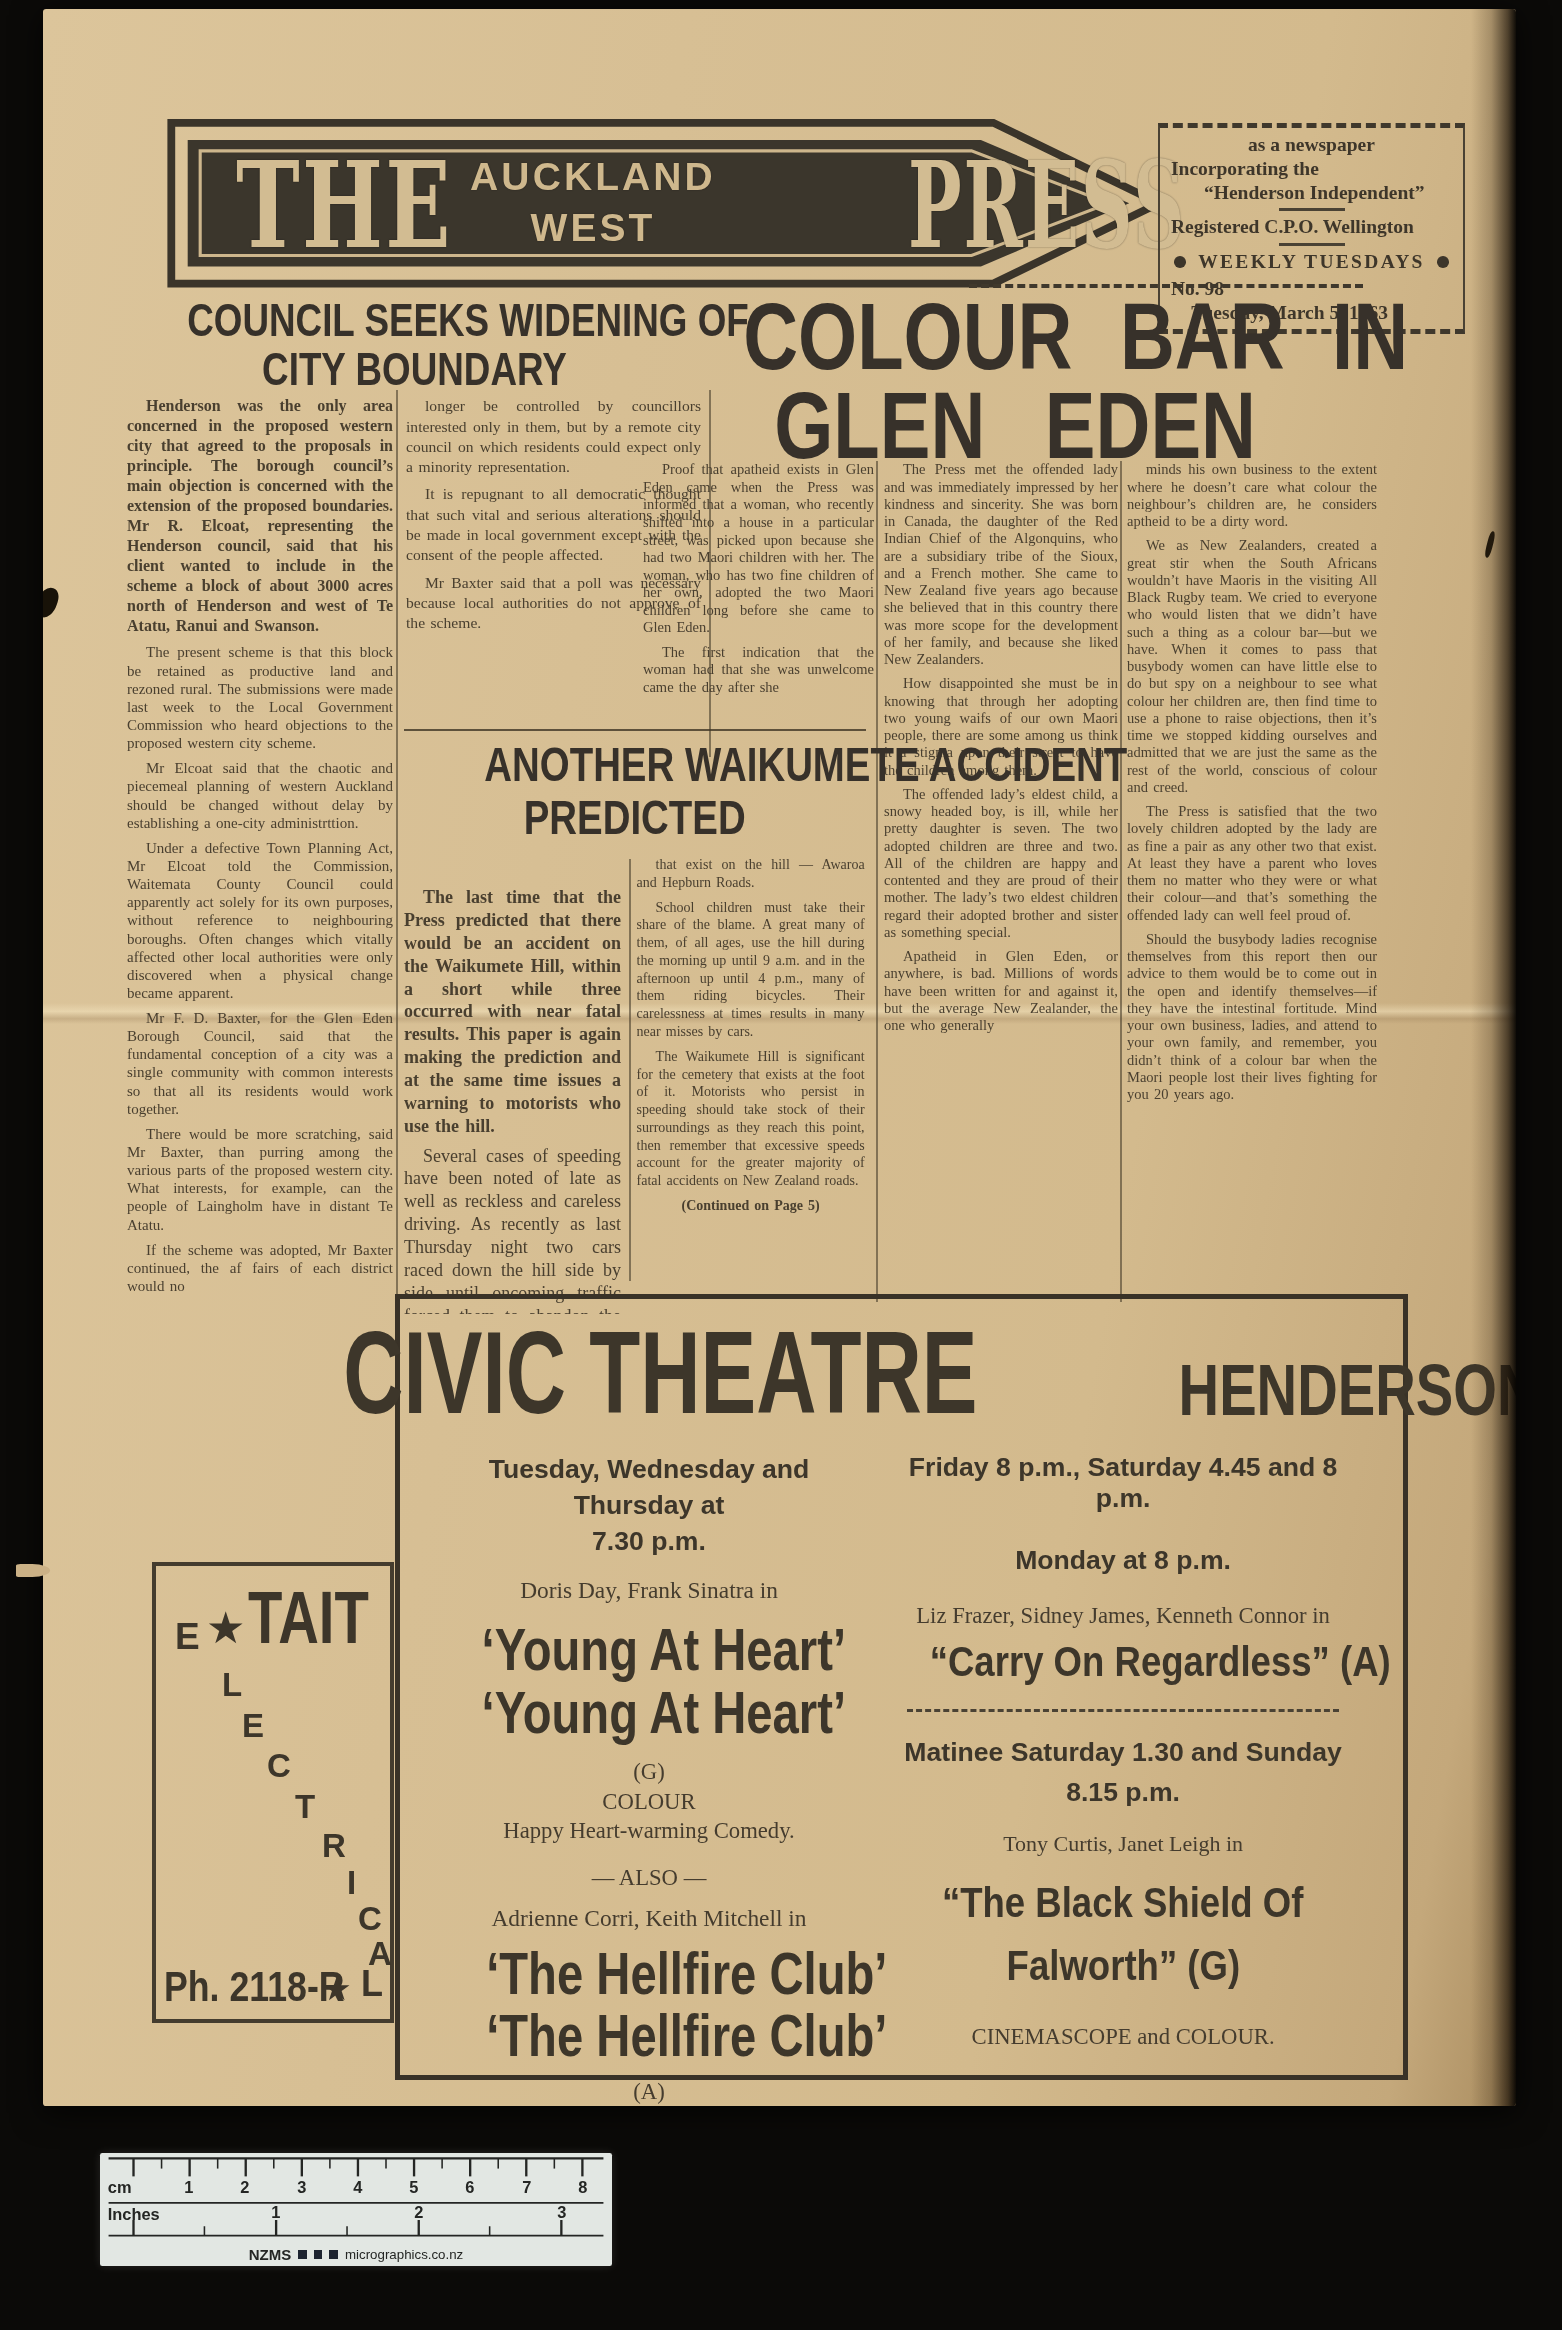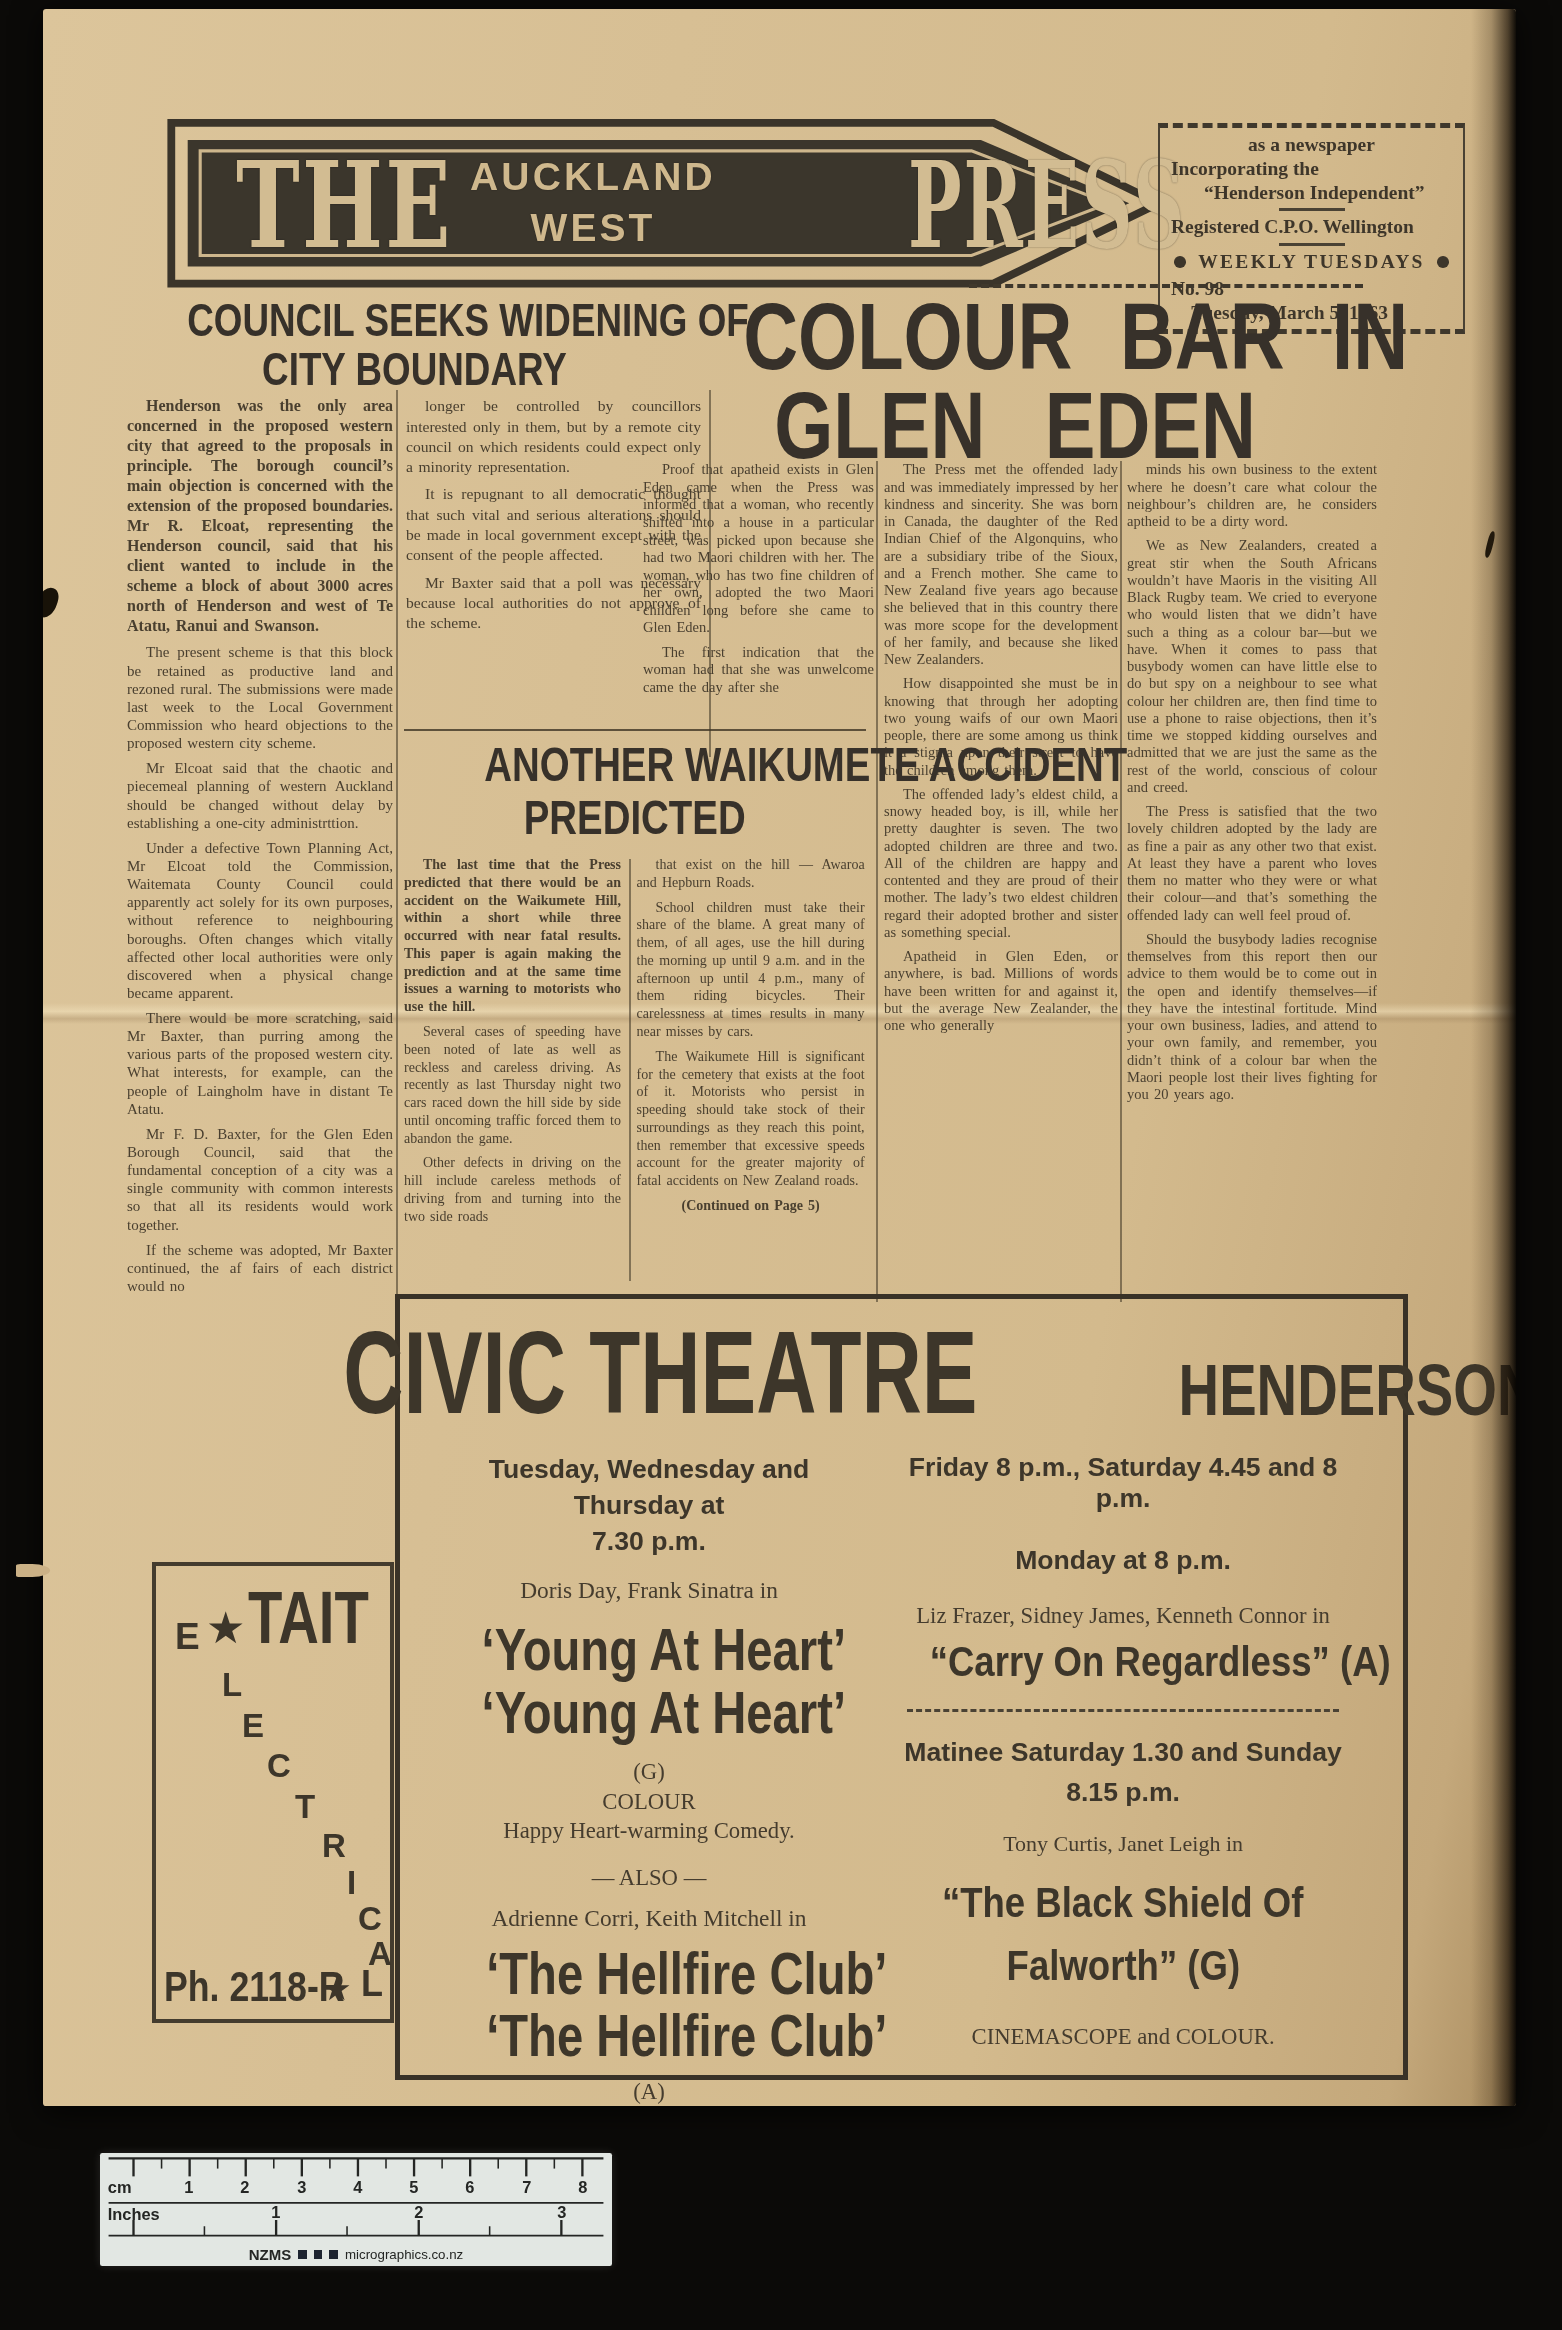--- a/index.html
+++ b/index.html
@@ -103,22 +103,22 @@
     <div class="abs hl" style="left:74px;top:287px;width:594px;font-size:46px;line-height:1.05;">
       <span class="cx">COUNCIL SEEKS WIDENING OF</span><br>
       <span class="cx">CITY BOUNDARY</span>
     </div>
 
     <div class="abs col" style="left:84px;top:387px;width:266px;height:1166px;font-size:15px;line-height:1.21;">
       <p class="lead" style="font-size:16px;line-height:1.25;">Henderson was the only area concerned in the proposed western city that agreed to the proposals in principle. The borough council’s main objection is concerned with the extension of the proposed boundaries. Mr R. Elcoat, representing the Henderson council, said that his client wanted to include in the scheme a block of about 3000 acres north of Henderson and west of Te Atatu, Ranui and Swanson.</p>
       <p>The present scheme is that this block be retained as productive land and rezoned rural. The submissions were made last week to the Local Government Commission who heard objections to the proposed western city scheme.</p>
       <p>Mr Elcoat said that the chaotic and piecemeal planning of western Auckland should be changed without delay by establishing a one-city administrttion.</p>
       <p>Under a defective Town Planning Act, Mr Elcoat told the Commission, Waitemata County Council could apparently act solely for its own purposes, without reference to neighbouring boroughs. Often changes which vitally affected other local authorities were only discovered when a physical change became apparent.</p>
+      <p>Mr F. D. Baxter, for the Glen Eden Borough Council, said that the fundamental conception of a city was a single community with common interests so that all its residents would work together.</p>
       <p>There would be more scratching, said Mr Baxter, than purring among the various parts of the proposed western city. What interests, for example, can the people of Laingholm have in distant Te Atatu.</p>
-      <p>Mr F. D. Baxter, for the Glen Eden Borough Council, said that the fundamental conception of a city was a single community with common interests so that all its residents would work together.</p>
       <p>If the scheme was adopted, Mr Baxter continued, the af fairs of each district would no</p>
     </div>
     <div class="abs col" style="left:363px;top:387px;width:295px;height:366px;font-size:15.6px;line-height:1.3;">
       <p>longer be controlled by councillors interested only in them, but by a remote city council on which residents could expect only a minority representation.</p>
       <p>It is repugnant to all democratic thought that such vital and serious alterations should be made in local government except with the consent of the people affected.</p>
       <p>Mr Baxter said that a poll was necessary because local authorities do not approve of the scheme.</p>
     </div>
     <div class="vrule" style="left:353px;top:381px;height:1223px;"></div>
     <div class="vrule" style="left:666px;top:381px;height:367px;"></div>
 
@@ -147,21 +147,21 @@
     <div class="vrule" style="left:833px;top:452px;height:841px;"></div>
     <div class="vrule" style="left:1077px;top:452px;height:841px;"></div>
 
     <div class="abs" style="left:361px;top:720px;width:462px;">
       <div class="hthin" style="width:100%;"></div>
       <div class="hl" style="font-size:48px;line-height:1.12;margin-top:6.2px;">
         <span class="cx">ANOTHER WAIKUMETE ACCIDENT</span><br>
         <span class="cx">PREDICTED</span>
       </div>
       <div style="position:relative;display:flex;gap:15.6px;margin-top:11px;">
-        <div class="col" style="width:217px;height:428px;font-size:14px;line-height:1.27;">
+        <div class="col" style="width:217px;height:428px;font-size:18px;line-height:1.27;margin-top:30px;">
           <p class="lead">The last time that the Press predicted that there would be an accident on the Waikumete Hill, within a short while three occurred with near fatal results. This paper is again making the prediction and at the same time issues a warning to motorists who use the hill.</p>
           <p>Several cases of speeding have been noted of late as well as reckless and careless driving. As recently as last Thursday night two cars raced down the hill side by side until oncoming traffic forced them to abandon the game.</p>
           <p>Other defects in driving on the hill include careless methods of driving from and turning into the two side roads</p>
         </div>
         <div class="col" style="width:228px;height:428px;font-size:14px;line-height:1.27;">
           <p>that exist on the hill — Awaroa and Hepburn Roads.</p>
           <p>School children must take their share of the blame. A great many of them, of all ages, use the hill during the morning up until 9 a.m. and in the afternoon up until 4 p.m., many of them riding bicycles. Their carelessness at times results in many near misses by cars.</p>
           <p>The Waikumete Hill is significant for the cemetery that exists at the foot of it. Motorists who persist in speeding should take stock of their surroundings as they reach this point, then remember that excessive speeds account for the greater majority of fatal accidents on New Zealand roads.</p>
           <p class="cont">(Continued on Page 5)</p>
         </div>

